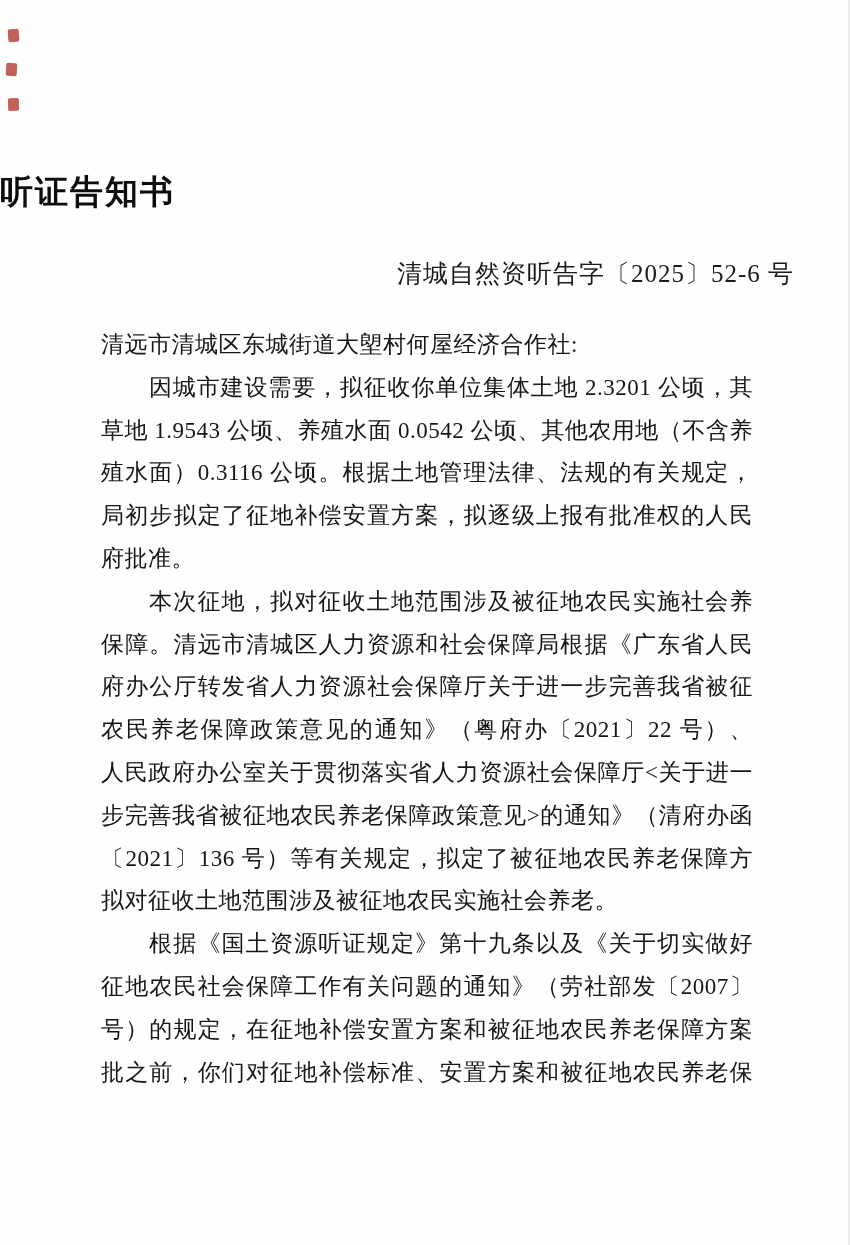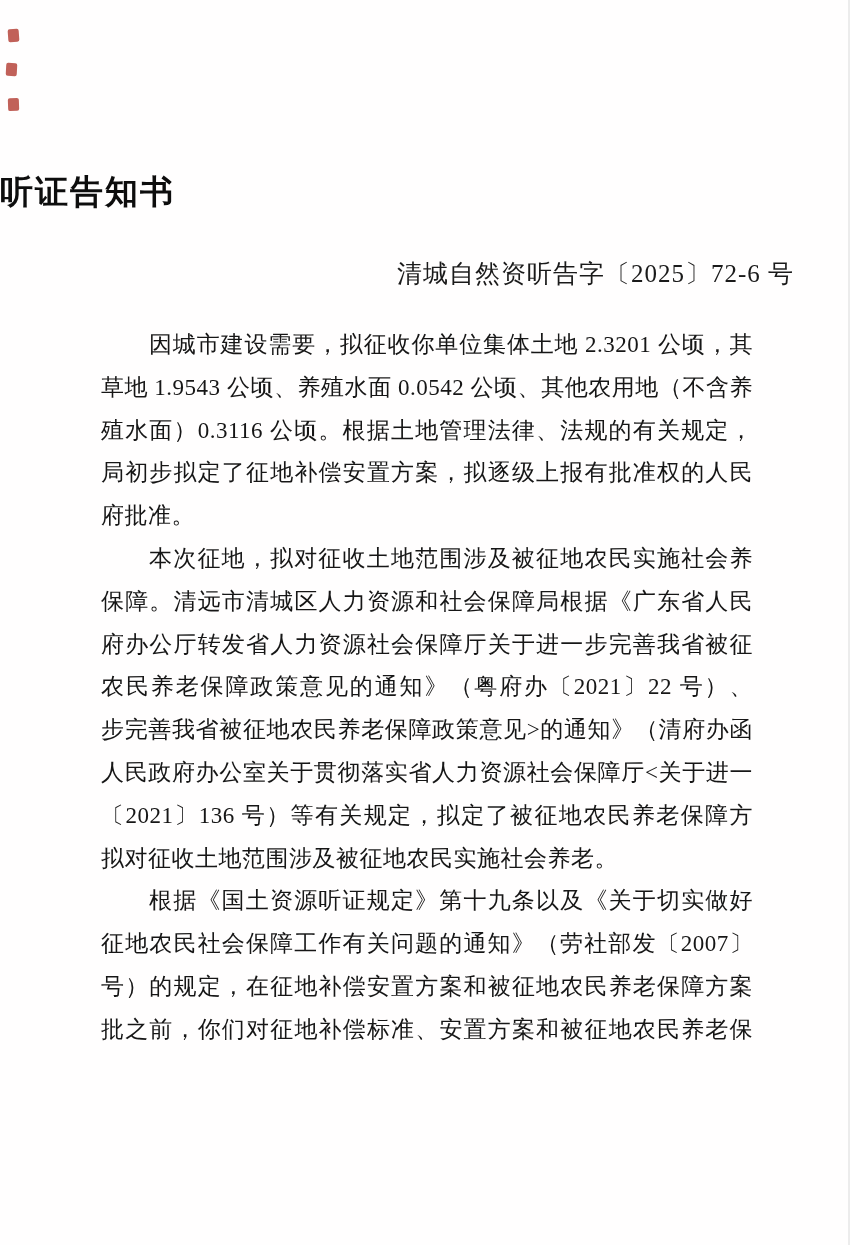--- a/index.html
+++ b/index.html
@@ -42,38 +42,39 @@
 
 <div class="page">
 
   <span class="scan-mark m1"></span>
   <span class="scan-mark m2"></span>
   <span class="scan-mark m3"></span>
   <div class="scan-edge"></div>
 
   <div class="doc-title">听证告知书</div>
 
-  <div class="doc-number">清城自然资听告字〔2025〕72-6 号</div>
+  <div class="doc-number">清城自然资听告字〔2025〕52-6 号</div>
 
   <div class="doc-body">
+    <div class="text-line addressee">清远市清城区东城街道大塱村何屋经济合作社:</div>
     <div>
         <div class="paragraph">
           <div class="text-line indent">因城市建设需要，拟征收你单位集体土地 2.3201 公顷，其中</div>
           <div class="text-line">草地 1.9543 公顷、养殖水面 0.0542 公顷、其他农用地（不含养</div>
           <div class="text-line">殖水面）0.3116 公顷。根据土地管理法律、法规的有关规定，我</div>
           <div class="text-line">局初步拟定了征地补偿安置方案，拟逐级上报有批准权的人民政</div>
           <div class="text-line para-end">府批准。</div>
         </div>
         <div class="paragraph">
           <div class="text-line indent">本次征地，拟对征收土地范围涉及被征地农民实施社会养老</div>
           <div class="text-line">保障。清远市清城区人力资源和社会保障局根据《广东省人民政</div>
           <div class="text-line">府办公厅转发省人力资源社会保障厅关于进一步完善我省被征地</div>
           <div class="text-line">农民养老保障政策意见的通知》（粤府办〔2021〕22 号）、《清远市</div>
+          <div class="text-line">人民政府办公室关于贯彻落实省人力资源社会保障厅&lt;关于进一</div>
           <div class="text-line">步完善我省被征地农民养老保障政策意见&gt;的通知》（清府办函</div>
-          <div class="text-line">人民政府办公室关于贯彻落实省人力资源社会保障厅&lt;关于进一</div>
           <div class="text-line">〔2021〕136 号）等有关规定，拟定了被征地农民养老保障方案，</div>
           <div class="text-line para-end">拟对征收土地范围涉及被征地农民实施社会养老。</div>
         </div>
         <div class="paragraph">
           <div class="text-line indent">根据《国土资源听证规定》第十九条以及《关于切实做好被</div>
           <div class="text-line">征地农民社会保障工作有关问题的通知》（劳社部发〔2007〕14</div>
           <div class="text-line">号）的规定，在征地补偿安置方案和被征地农民养老保障方案报</div>
           <div class="text-line">批之前，你们对征地补偿标准、安置方案和被征地农民养老保障</div>
         </div>
       </div>

